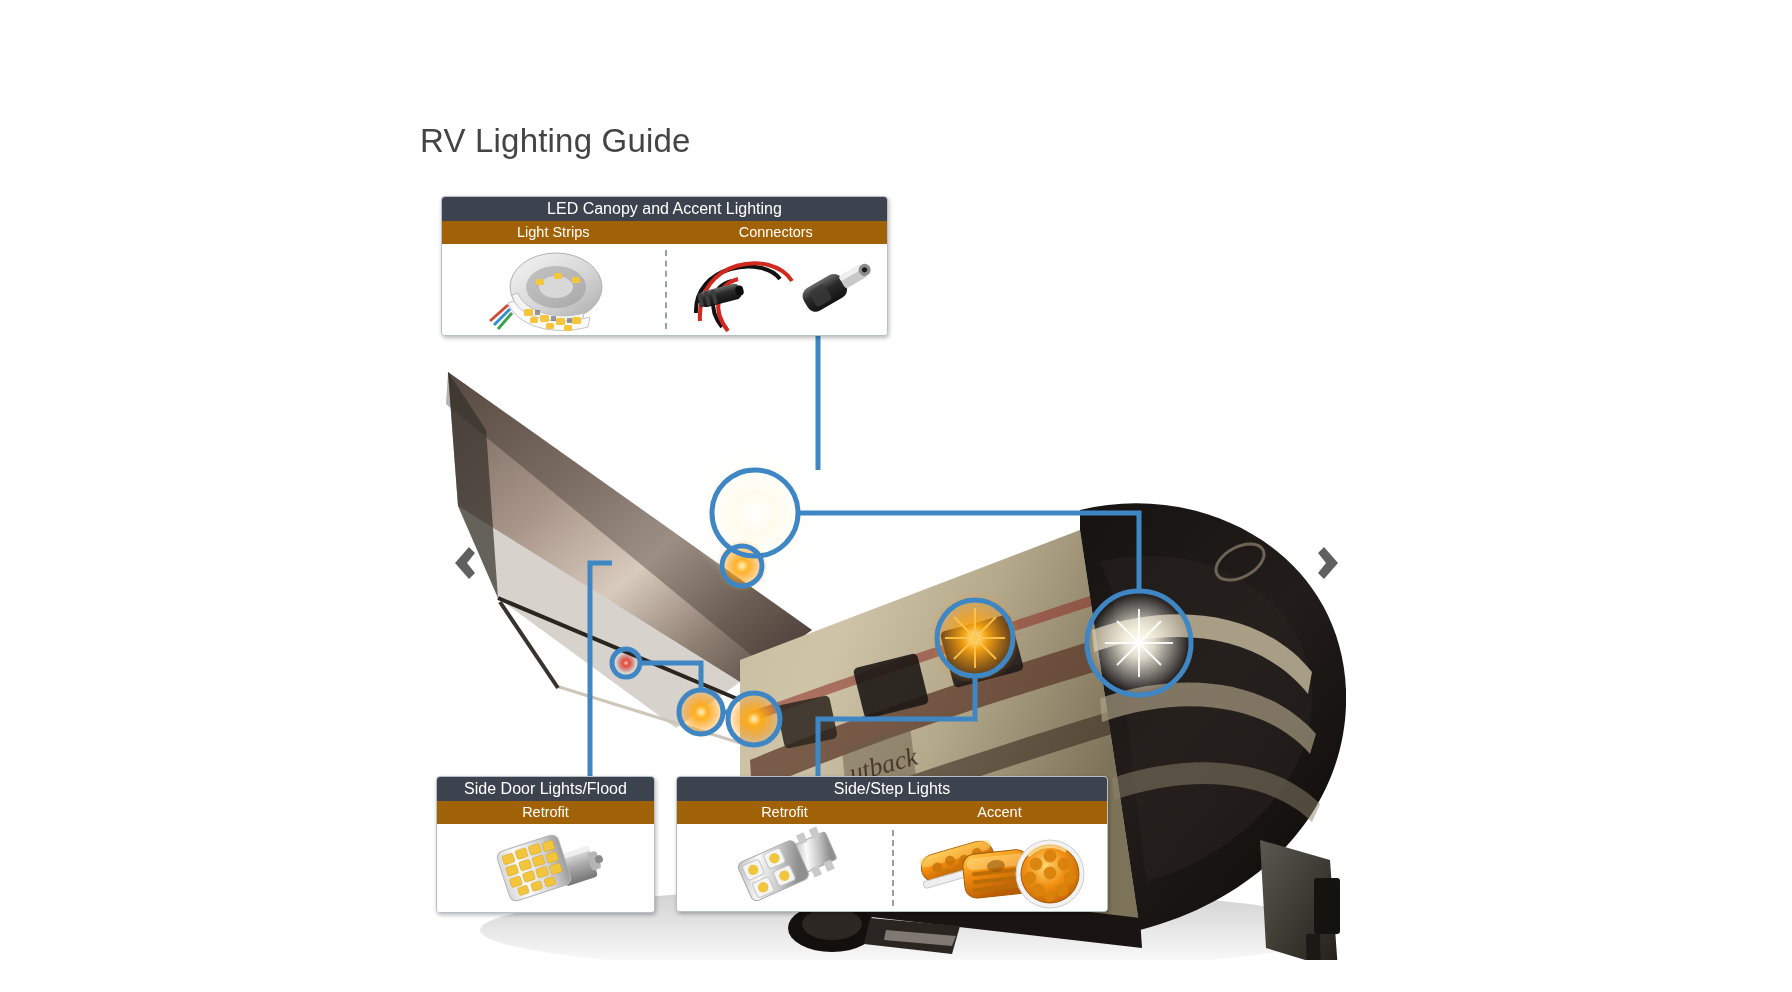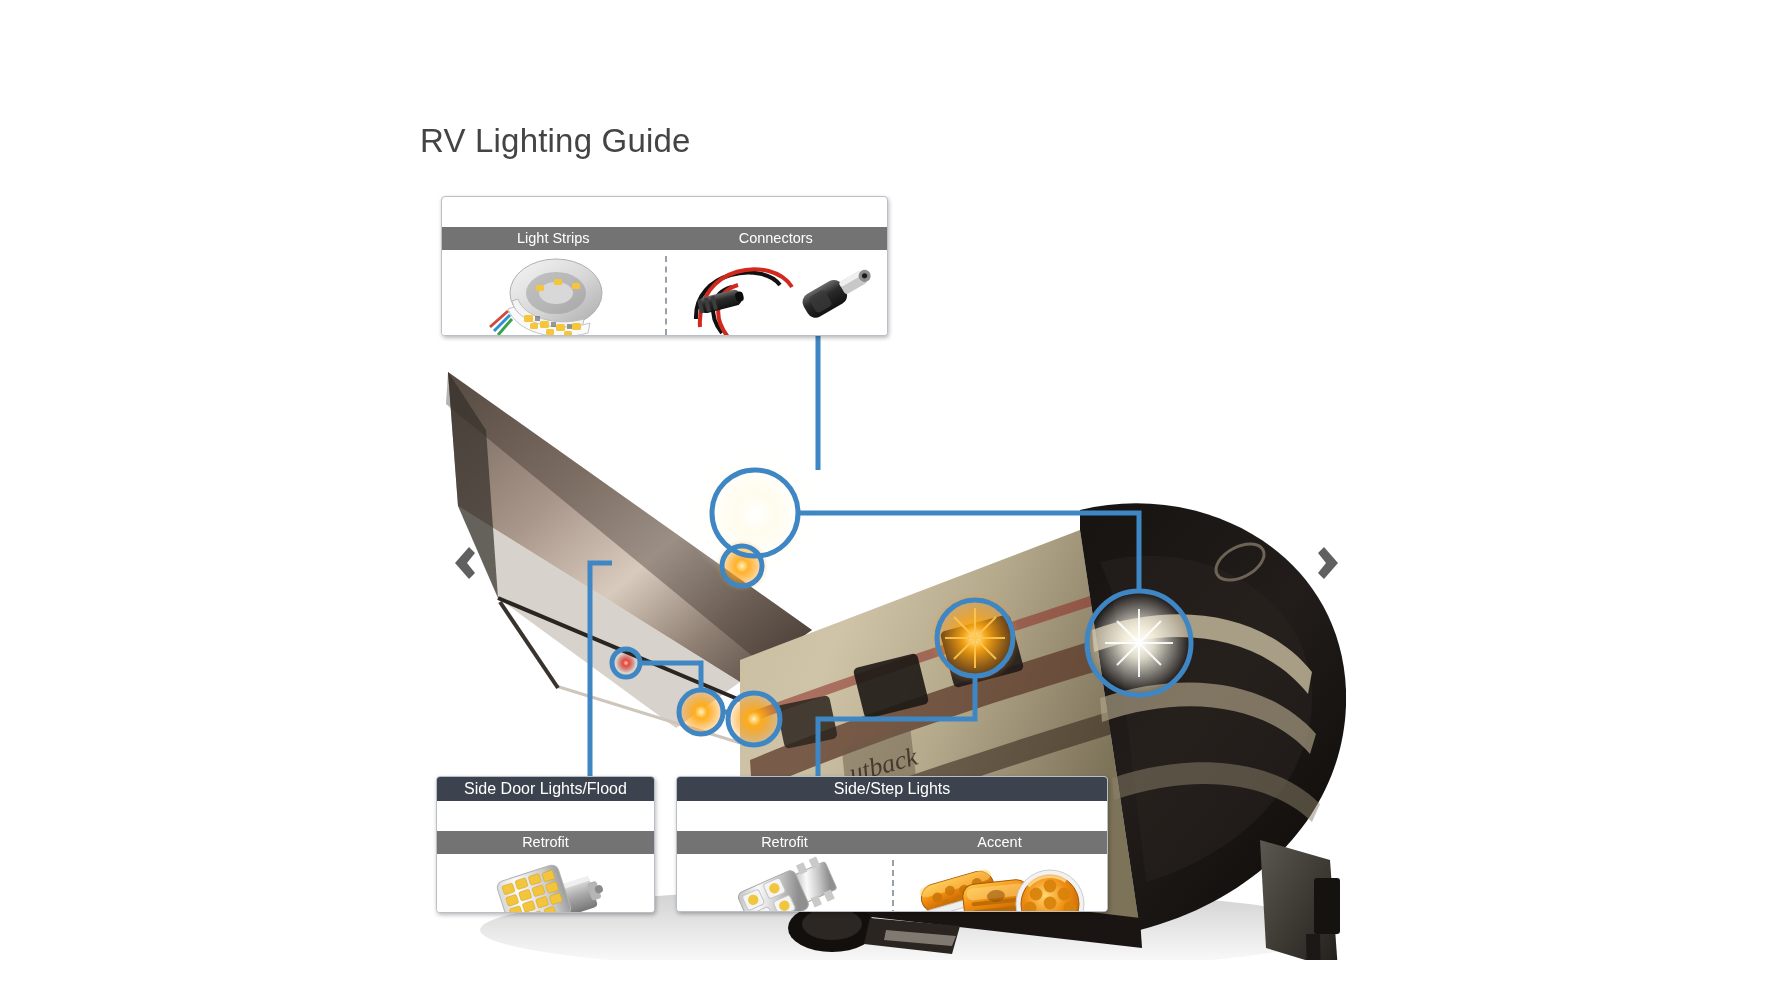--- a/index.html
+++ b/index.html
@@ -80,23 +80,22 @@
     color: #ffffff;
     font-size: 16px;
     line-height: 24px;
     height: 24px;
     text-align: center;
     white-space: nowrap;
     overflow: hidden;
   }
   .callout-subhead {
     display: flex;
-    background: #737373;
+    background: #a16207;
     height: 23px;
-    margin-top: 30px;
   }
   .callout-subhead .sub {
     flex: 1 1 0;
     color: #ffffff;
     font-size: 14.5px;
     line-height: 23px;
     text-align: center;
     white-space: nowrap;
     overflow: hidden;
   }
@@ -279,20 +278,21 @@
       <path d="M26 7 L12 23 L26 39 L32 33 L24 23 L32 13 Z" fill="#606060"></path>
     </svg>
   </div>
   <div id="nav-next" class="nav-arrow">
     <svg width="40" height="46" viewBox="0 0 40 46" xmlns="http://www.w3.org/2000/svg">
       <path d="M14 7 L28 23 L14 39 L8 33 L16 23 L8 13 Z" fill="#606060"></path>
     </svg>
   </div>
 
   <div id="callout-canopy" class="callout">
+    <div class="callout-title">LED Canopy and Accent Lighting</div>
     <div class="callout-subhead">
       <div class="sub">Light Strips</div>
       <div class="sub">Connectors</div>
     </div>
     <div class="callout-body">
 
       <div class="callout-cell">
         <svg width="150" height="86" viewBox="0 0 150 86" xmlns="http://www.w3.org/2000/svg">
           <defs>
             <linearGradient id="reelG" x1="0" y1="0" x2="1" y2="1">

